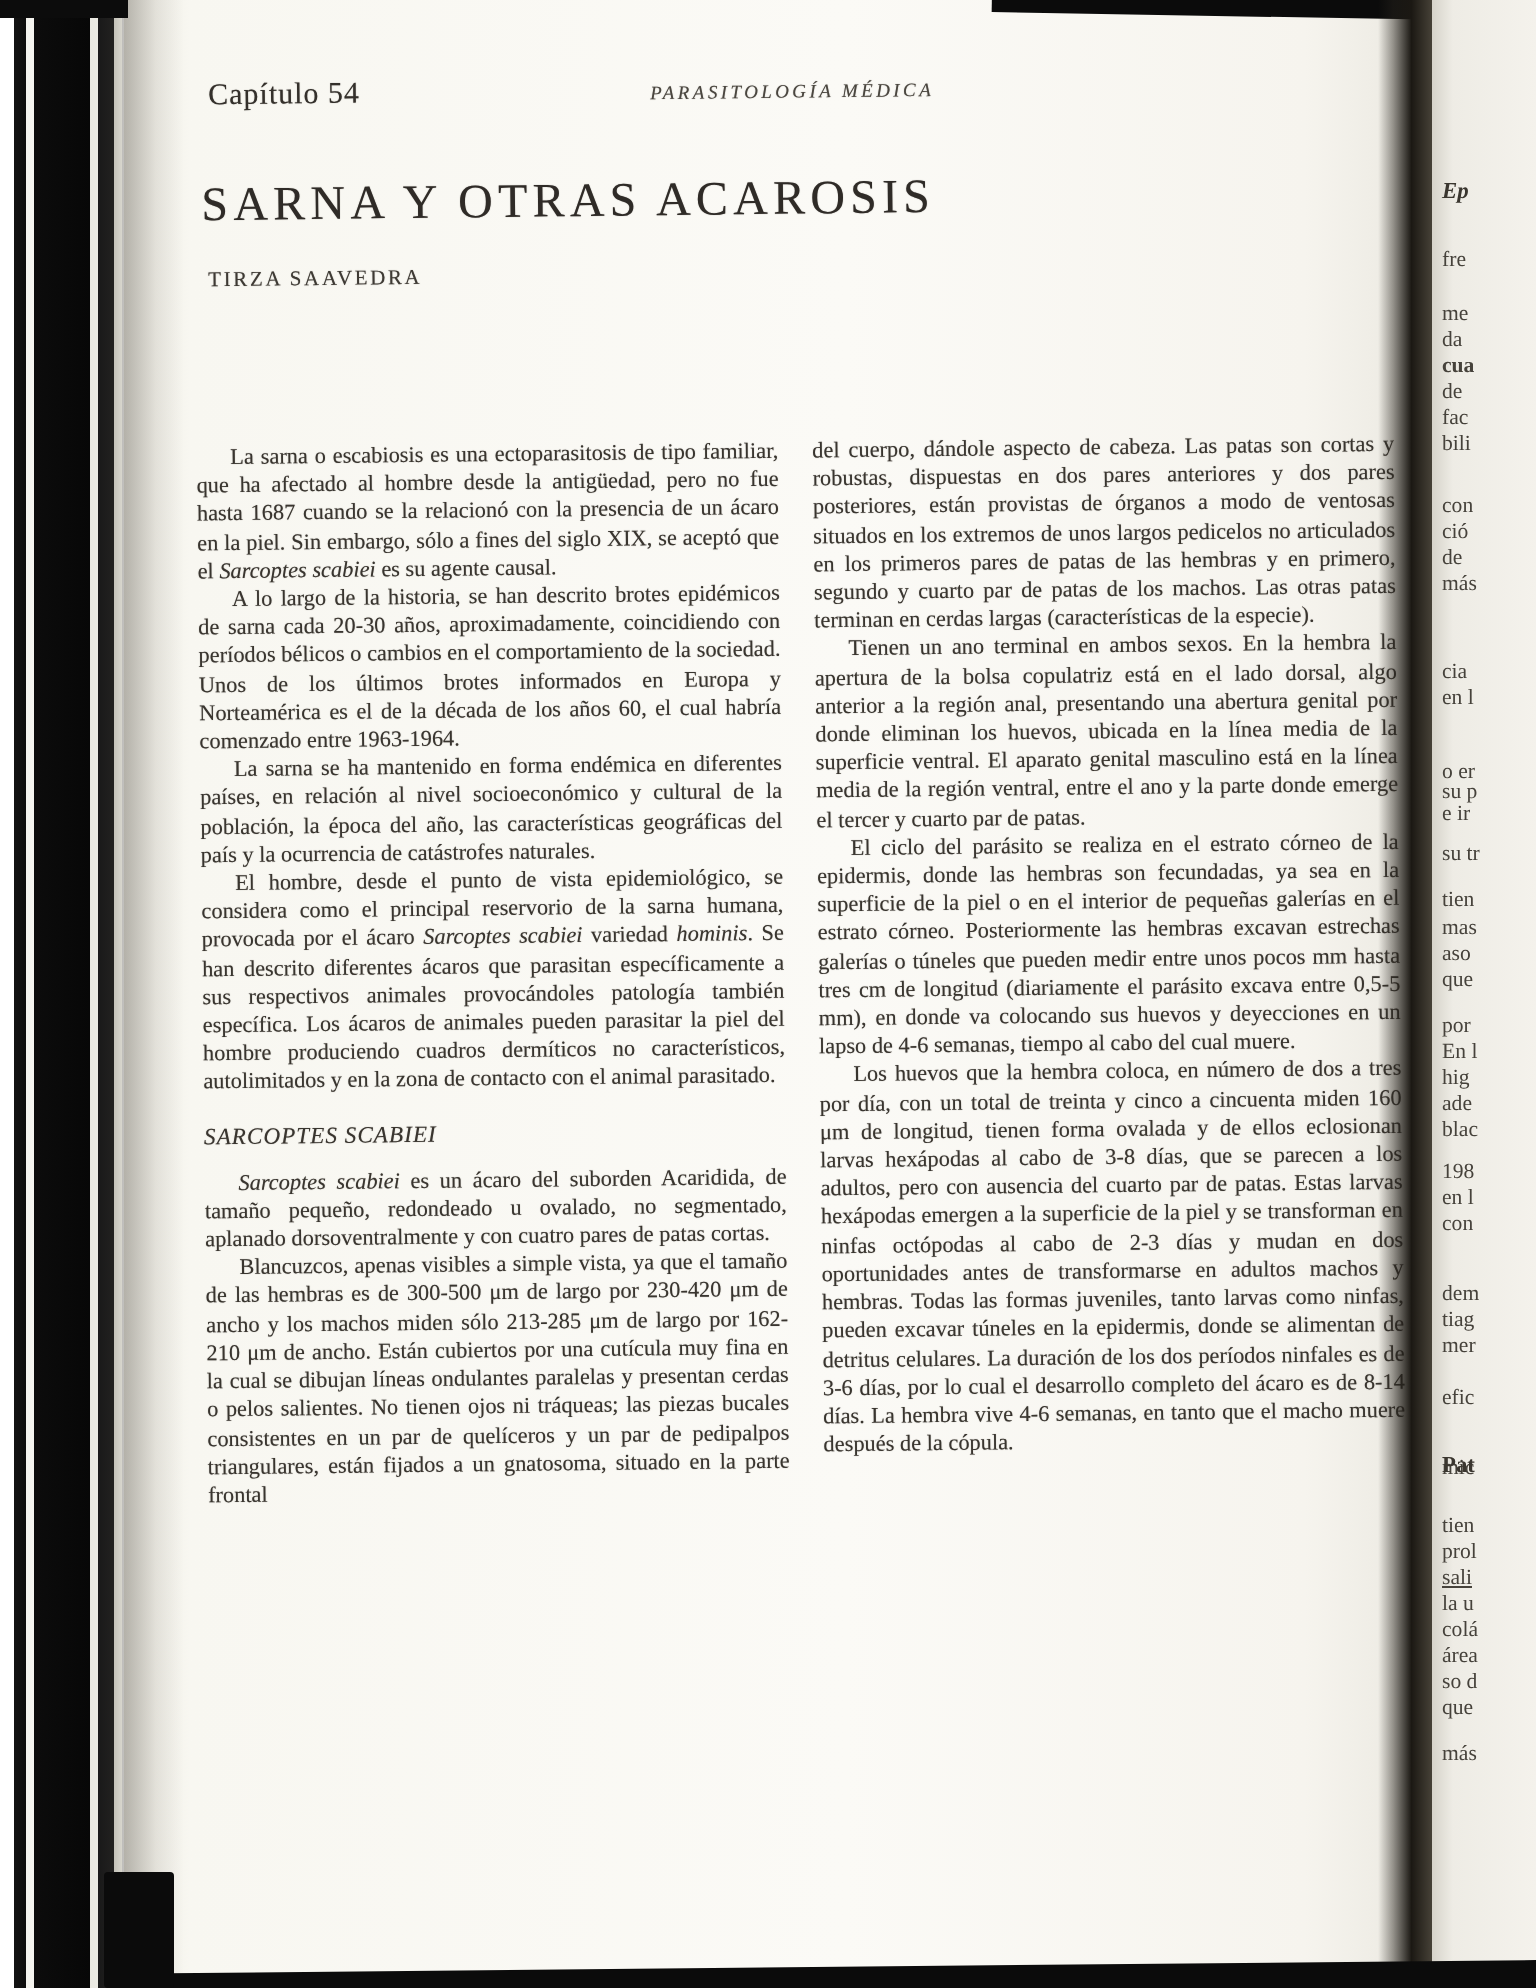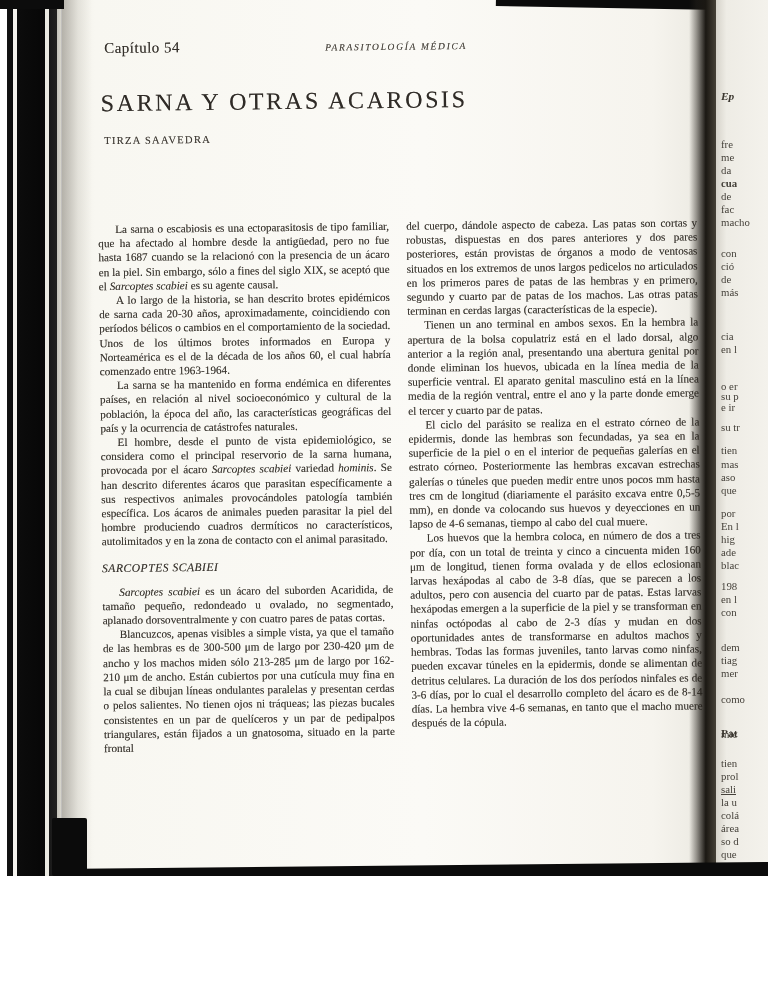--- a/index.html
+++ b/index.html
@@ -1,20 +1,20 @@
 <!DOCTYPE html>
 <html><head>
 <meta charset="utf-8">
 <style>
   * { box-sizing: border-box; }
   html, body { margin: 0; padding: 0; }
   body { width: 768px; height: 994px; background: #ffffff; }
 
   .scan {
-    position: relative; width: 768px; height: 876px; overflow: hidden;
+    position: relative; width: 768px; height: 994px; overflow: hidden;
     background: #ffffff;
     font-family: "Liberation Serif", "DejaVu Serif", serif;
   }
 
   
   .page-body {
     position: absolute; left: 62px; top: 0; right: 50px; bottom: 0;
     background: linear-gradient(90deg, #ebe9e1 0%, #f8f7f1 5%, #fbfaf6 55%, #f6f4ee 90%, #e9e7df 100%);
   }
 
@@ -136,27 +136,27 @@
 
     </div>
   </div>
 
   <div class="left-edge"></div>
   <div class="top-left-strip"></div>
   <div class="top-right-bar"></div>
   <div class="gutter"></div>
   <div class="adjacent-page">
       <div class="frag frag-bold" style="top: 90px; font-style: italic;">Ep</div>
-      <div class="frag" style="top: 138px;">fre</div>
+      <div class="frag" style="top: 124px;">fre</div>
       <div class="frag" style="top: 151px;">me</div>
       <div class="frag" style="top: 164px;">da</div>
       <div class="frag" style="top: 177px; font-weight: bold;">cua</div>
       <div class="frag" style="top: 190px;">de</div>
       <div class="frag" style="top: 203px;">fac</div>
-      <div class="frag" style="top: 216px;">macho</div>
+      <div class="frag" style="top: 216px;">bili</div>
       <div class="frag" style="top: 247px;">con</div>
       <div class="frag" style="top: 260px;">ció</div>
       <div class="frag" style="top: 273px;">de</div>
       <div class="frag" style="top: 286px;">más</div>
       <div class="frag" style="top: 330px;">cia</div>
       <div class="frag" style="top: 343px;">en l</div>
       <div class="frag" style="top: 356px; margin-top: 24px;">o er</div>
       <div class="frag" style="top: 390px;">su p</div>
       <div class="frag" style="top: 401px;">e ir</div>
       <div class="frag" style="top: 421px;">su tr</div>
@@ -169,21 +169,21 @@
       <div class="frag" style="top: 533px;">hig</div>
       <div class="frag" style="top: 546px;">ade</div>
       <div class="frag" style="top: 559px;">blac</div>
       <div class="frag" style="top: 580px;">198</div>
       <div class="frag" style="top: 593px;">en l</div>
       <div class="frag" style="top: 606px;">con</div>
       <div class="frag" style="top: 641px;">dem</div>
       <div class="frag" style="top: 654px;">tiag</div>
       <div class="frag" style="top: 667px;">mer</div>
       <div class="frag" style="top: 680px; margin-top: 48px;">mic</div>
-      <div class="frag" style="top: 693px;">como</div>
+      <div class="frag" style="top: 693px;">efic</div>
       <div class="frag frag-bold" style="top: 727px;">Pat</div>
       <div class="frag" style="top: 757px;">tien</div>
       <div class="frag" style="top: 770px;">prol</div>
       <div class="frag" style="top: 783px; text-decoration: underline;">sali</div>
       <div class="frag" style="top: 796px;">la u</div>
       <div class="frag" style="top: 809px;">colá</div>
       <div class="frag" style="top: 822px;">área</div>
       <div class="frag" style="top: 835px;">so d</div>
       <div class="frag" style="top: 848px;">que</div>
       <div class="frag" style="top: 871px;">más</div>

